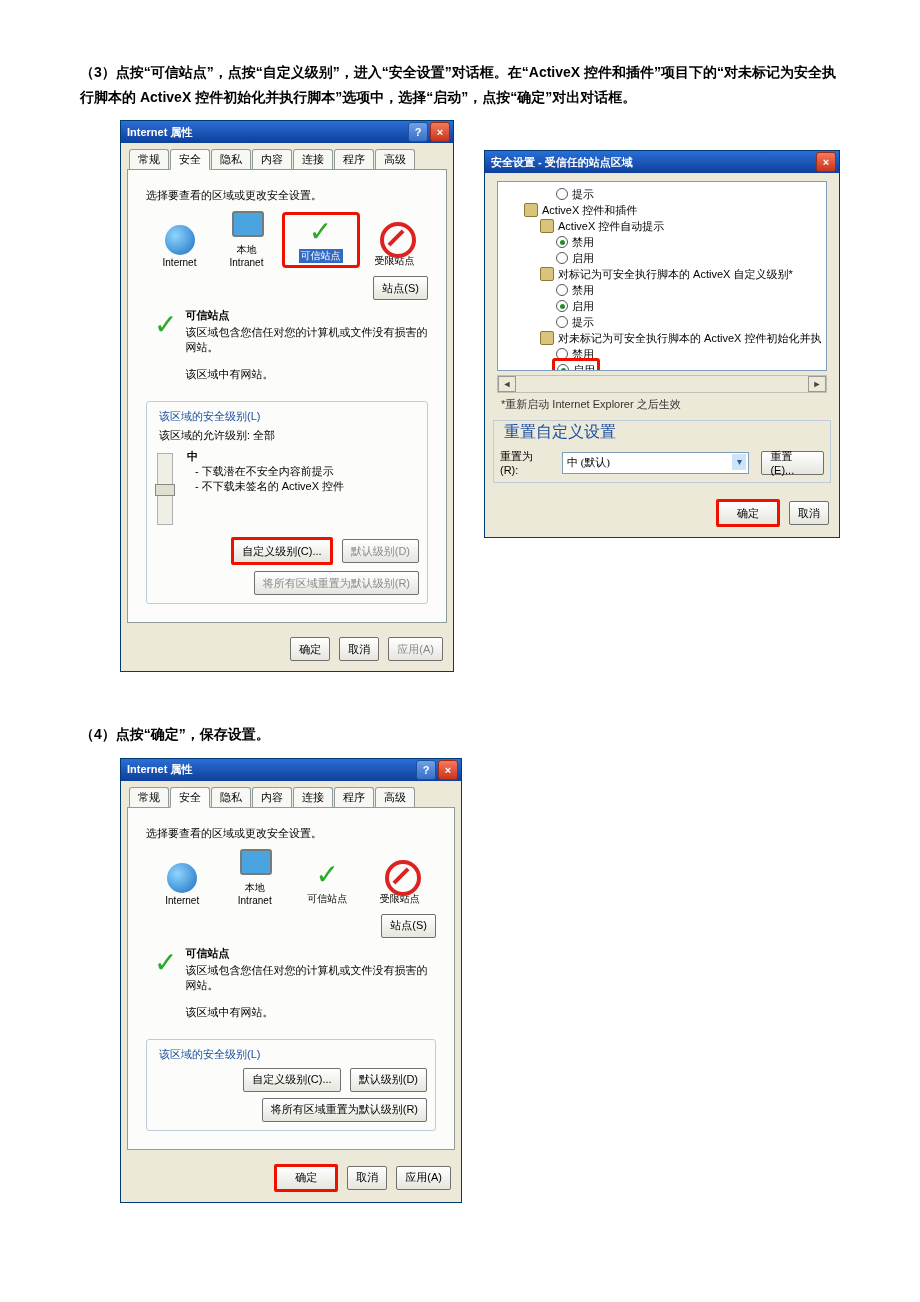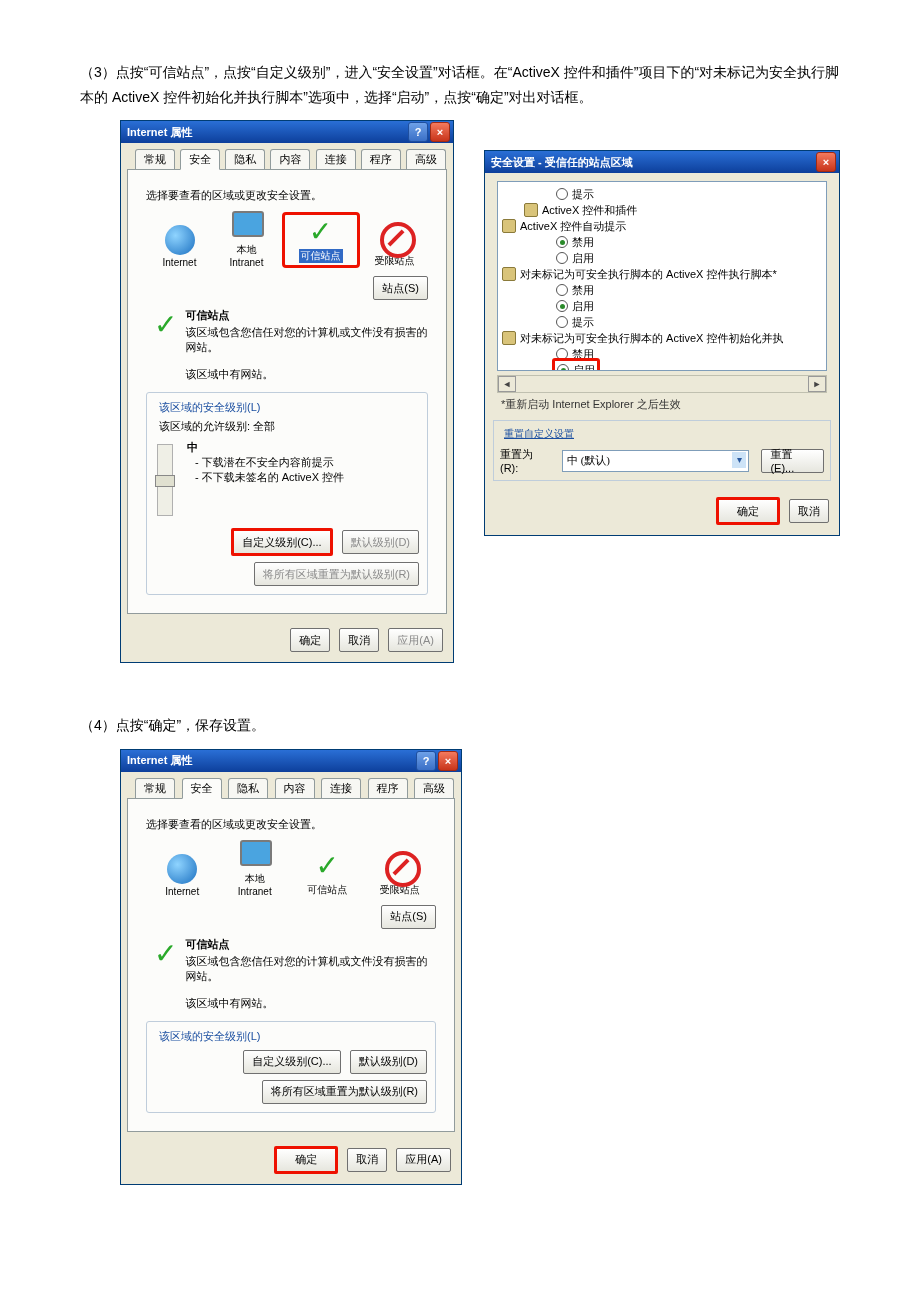--- a/index.html
+++ b/index.html
@@ -1,31 +1,31 @@
 <!DOCTYPE html>
 <html><head>
 <meta charset="utf-8">
 <style>
   body { margin: 0; padding: 40px 80px; background: #fff; font-family: "Microsoft YaHei", SimSun, Arial, sans-serif; font-size: 14px; color: #000; width: 920px; box-sizing: border-box; }
-  .para { line-height: 1.8; margin: 20px 0 10px 0; }
+  .para { line-height: 1.8; margin: 20px 0 10px 0; font-weight: bold; }
   .row1 { display: flex; align-items: flex-start; gap: 30px; margin-left: 40px; }
   .row2 { margin-left: 40px; }
 
   .dlg { font-family: Tahoma, SimSun, Arial; font-size: 11px; background: #ece9d8; border: 1px solid #003c74; position: relative; }
   .dlg1 { width: 332px; }
   .dlg2 { width: 354px; margin-top: 30px; }
   .dlg3 { width: 340px; }
 
   .titlebar { background: linear-gradient(to bottom, #2a6fd6, #0d3f9b); color: #fff; font-weight: bold; height: 22px; display: flex; align-items: center; padding: 0 3px 0 6px; }
   .titlebar .tspan { flex: 1; }
   .winbtn { width: 18px; height: 18px; margin-left: 2px; display: inline-flex; align-items: center; justify-content: center; font-size: 11px; font-weight: bold; border-radius: 3px; }
   .helpbtn { background: linear-gradient(#6ea1e8, #3a6fc6); color: #fff; border: 1px solid #1f4f9e; }
   .closebtn { background: linear-gradient(#f47a5e, #c8341a); color: #fff; border: 1px solid #a02a14; }
 
-  .tabs { display: flex; padding: 6px 6px 0 14px; justify-content: space-between; }
+  .tabs { display: flex; padding: 6px 6px 0 8px; }
   .tab { padding: 2px 8px; border: 1px solid #919b9c; border-bottom: none; background: #f7f7f3; margin-right: 1px; border-radius: 3px 3px 0 0; position: relative; }
   .tab.active { background: #fcfcfa; border-bottom: 1px solid #fcfcfa; margin-bottom: -1px; z-index: 2; }
   .tabpage { margin: 0 6px 6px 6px; border: 1px solid #919b9c; background: #fcfcfa; padding: 18px; }
 
   .zones { display: flex; justify-content: space-around; align-items: flex-end; margin: 8px 0; }
   .zone { display: flex; flex-direction: column; align-items: center; width: 64px; font-size: 10px; text-align: center; }
   .zone-icon { width: 30px; height: 30px; margin-bottom: 2px; }
   .globe { background: radial-gradient(circle at 35% 35%, #8fd4ff, #1a6fc0); border-radius: 50%; }
   .monitor { background: #4aa4e0; border: 2px solid #7a7a7a; border-radius: 3px; height: 22px; width: 28px; position: relative; }
   .check-big { font-size: 28px; color: #2aa92a; line-height: 30px; }
@@ -37,21 +37,21 @@
 
   .groupdesc { display: flex; align-items: flex-start; gap: 6px; margin-top: 6px; }
   .bigcheck { color: #2aa92a; font-size: 28px; margin: 2px 2px 0 8px; }
   .gdtext { flex: 1; font-size: 11px; }
   .gdtext b { display: block; margin: 2px 0; }
 
   .sbtn { background: linear-gradient(#fff, #e6e6de); border: 1px solid #707070; padding: 1px 8px; font-size: 11px; height: 20px; display: inline-flex; align-items: center; border-radius: 2px; }
   .sbtn.dis { color: #8a8a8a; }
   .sbtn.redbox { border: 3px solid #e10; }
 
-  .fieldset { border: 1px solid #bfcddb; border-radius: 3px; margin-top: 10px; padding: 8px; }
+  .fieldset { border: 1px solid #bfcddb; border-radius: 3px; margin-top: 19px; padding: 8px; }
   .fieldset .legend { color: #1a4ea0; font-size: 11px; margin-top: -14px; background: #fcfcfa; display: inline-block; padding: 0 4px; }
 
   .level { display: flex; align-items: flex-start; gap: 14px; margin: 6px 0 12px 2px; }
   .slider { width: 14px; height: 70px; border: 1px solid #b0b0b0; background: #efefe6; position: relative; margin-top: 4px; }
   .slider::after { content: ""; position: absolute; left: -3px; top: 30px; width: 18px; height: 10px; background: #e0e0d0; border: 1px solid #888; }
   .lvltext { font-size: 11px; }
   .lvltext b { display: block; }
   .lvltext .line { margin-left: 8px; }
 
   .btnrow { text-align: right; margin-top: 6px; }
@@ -59,33 +59,33 @@
 
   .footer { text-align: right; padding: 8px 10px 10px; }
   .footer .sbtn { margin-left: 6px; }
 
   
   .setbox { margin: 8px; }
   .setleg { color: #1a4ea0; padding: 2px 6px; }
   .tree { background: #fff; border: 1px solid #7f9db9; height: 180px; margin: 4px; padding: 4px; overflow: hidden; position: relative; font-size: 11px; }
   .tree .row { display: flex; align-items: center; height: 16px; white-space: nowrap; }
   .ind1 { margin-left: 22px; }
-  .ind2 { }
+  .ind2 { margin-left: 38px; }
   .ind3 { margin-left: 54px; }
   .radio { width: 10px; height: 10px; border: 1px solid #555; border-radius: 50%; margin-right: 4px; display: inline-flex; align-items: center; justify-content: center; }
   .radio.sel::after { content: ""; width: 5px; height: 5px; background: #2a8a2a; border-radius: 50%; }
   .gear { width: 12px; height: 12px; background: #d9c47a; border: 1px solid #8a7a3a; border-radius: 2px; margin-right: 4px; display: inline-block; }
   .redboxRow { border: 3px solid #e10; border-radius: 3px; padding: 0 2px; margin: -3px 0 -3px 50px; display: inline-flex; align-items: center; height: 18px; }
   .hscroll { display: flex; align-items: center; margin: 0 4px 4px 4px; height: 16px; background: #ece9d8; border: 1px solid #c0c0b0; }
   .hscroll .arrow { width: 16px; height: 14px; background: #ece9d8; border: 1px solid #999; display: flex; align-items: center; justify-content: center; font-size: 9px; color: #444; }
   .hscroll .track { flex: 1; }
   .note { margin: 2px 8px 8px 8px; color: #333; }
 
   .resetbox { border: 1px solid #bfcddb; margin: 8px; padding: 6px; }
-  .resetbox .legend { color: #1a4ea0; margin-top: -12px; background: #ece9d8; display: inline-block; padding: 0 4px; font-size: 10px; text-decoration: underline; }
+  .resetbox .legend { color: #1a4ea0; margin-top: -12px; background: #ece9d8; display: inline-block; padding: 0 4px; font-size: 16px; }
   .combo { background: #fff; border: 1px solid #7f9db9; padding: 1px 16px 1px 4px; height: 18px; display: inline-flex; align-items: center; position: relative; width: 170px; font-family: Liberation Serif, serif; }
   .combo::after { content: "▾"; position: absolute; right: 2px; top: 1px; width: 14px; height: 16px; background: #cde3f7; color: #2a5aa0; text-align: center; font-size: 10px; line-height: 16px; }
 
   .dlg2 .footer .redbox { padding: 0; }
   .dlg3 .footer .sbtn.redbox { border: 3px solid #e10; }
 </style>
 </head>
 <body>
 
 <div class="para">（3）点按“可信站点”，点按“自定义级别”，进入“安全设置”对话框。在“ActiveX 控件和插件”项目下的“对未标记为安全执行脚本的 ActiveX 控件初始化并执行脚本”选项中，选择“启动”，点按“确定”对出对话框。</div>
@@ -192,21 +192,21 @@
         <div class="row ind3">
             <span class="radio sel"></span>
             <span>禁用</span>
           </div>
         <div class="row ind3">
             <span class="radio"></span>
             <span>启用</span>
           </div>
         <div class="row ind2">
             <span class="gear"></span>
-            <span>对未标记为可安全执行脚本的 ActiveX 控件执行脚本*</span>
+            <span>对标记为可安全执行脚本的 ActiveX 自定义级别*</span>
           </div>
         <div class="row ind3">
             <span class="radio"></span>
             <span>禁用</span>
           </div>
         <div class="row ind3">
             <span class="radio sel"></span>
             <span>启用</span>
           </div>
         <div class="row ind3">

